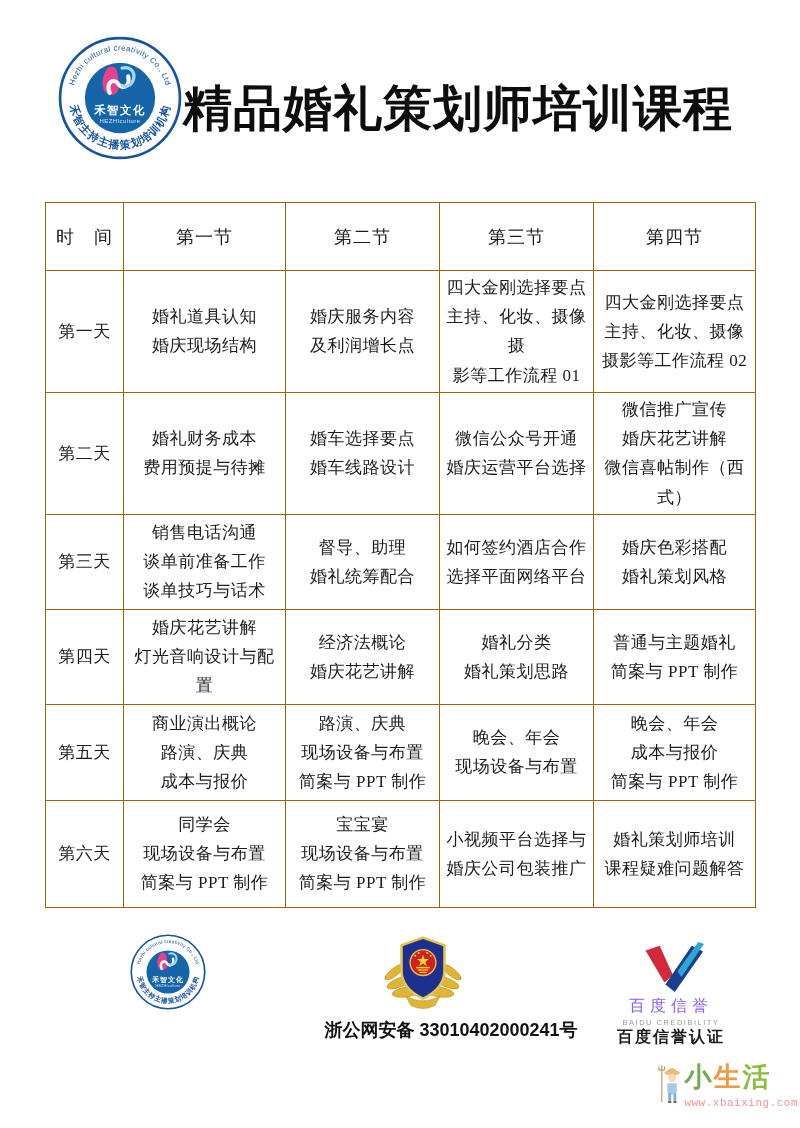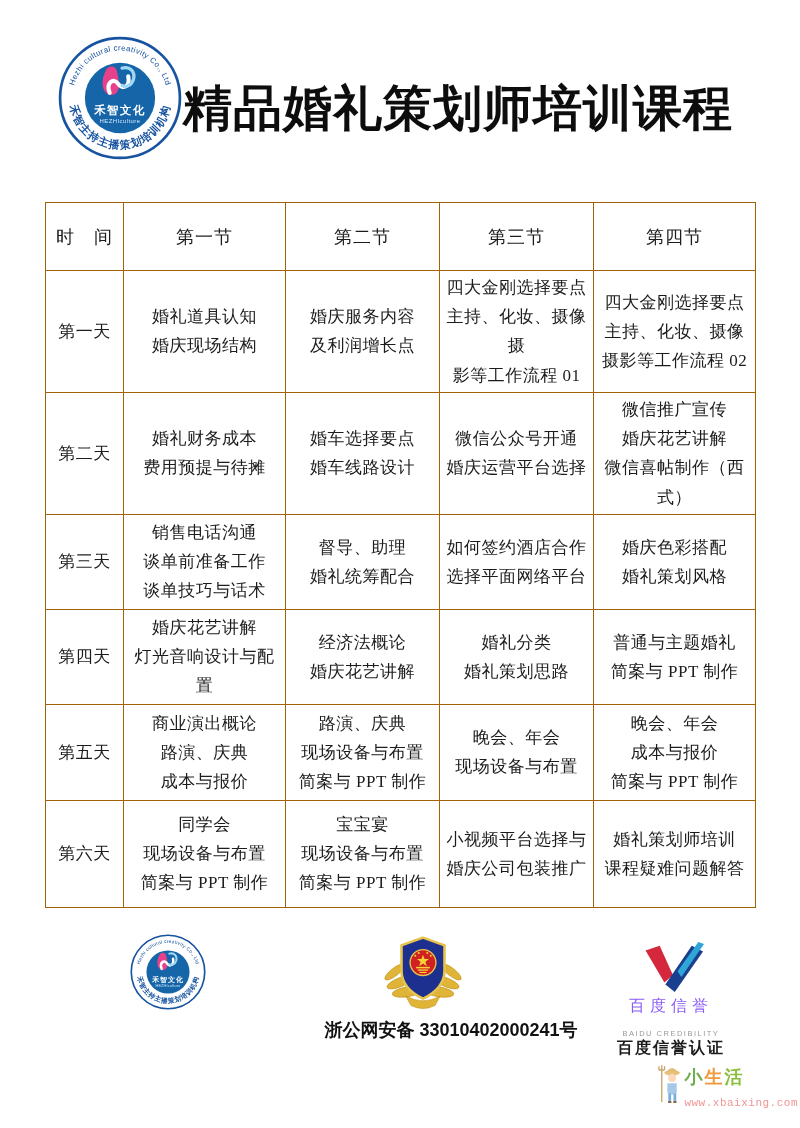--- a/index.html
+++ b/index.html
@@ -23,28 +23,28 @@
   .logo-footer{position:absolute;left:130px;top:934px;width:76px;height:76px;}
   .copyright{position:absolute;left:40px;top:1018px;width:256px;text-align:center;
              font-family:"Liberation Sans",sans-serif;font-size:15px;color:#2b2b2b;}
   .police-badge{position:absolute;left:380px;top:932px;width:86px;height:80px;}
   .police-text{position:absolute;left:295px;top:1018px;width:256px;text-align:center;
                font-family:"Liberation Sans",sans-serif;font-size:18px;font-weight:700;color:#111;margin-left:28px;}
   .baidu{position:absolute;left:598px;top:942px;width:146px;text-align:center;
          font-family:"Liberation Sans",sans-serif;}
   .baidu svg{display:block;margin:0 auto;}
   .baidu-cn{font-size:16px;letter-spacing:5px;color:#8b5cf6;margin-top:2px;}
-  .baidu-en{font-size:7.5px;letter-spacing:1.5px;color:#9a9a9a;margin-top:12px;}
+  .baidu-en{font-size:7.5px;letter-spacing:1.5px;color:#9a9a9a;margin-top:1px;}
   .baidu-cert{font-size:16px;letter-spacing:2px;color:#1c1c1c;font-weight:600;margin-top:0;}
 
   
   .watermark{position:absolute;left:658px;top:1060px;width:140px;display:flex;align-items:flex-start;
              font-family:"Liberation Sans",sans-serif;}
   .wm-text{margin-left:2px;}
-  .wm-name{font-size:18px;font-weight:700;letter-spacing:2px;line-height:34px;white-space:nowrap;}
+  .wm-name{font-size:27px;font-weight:700;letter-spacing:2px;line-height:34px;white-space:nowrap;}
   .wm-c1{color:#6fae4e;}.wm-c2{color:#f09a3e;}.wm-c3{color:#8bbe3d;}
   .wm-url{font-size:11px;color:#f19595;letter-spacing:.5px;margin-top:3px;
           font-family:"Liberation Mono",monospace;white-space:nowrap;}
 </style>
 </head>
 <body>
 
 <div class="page">
 
   <svg class="logo-top" viewBox="0 0 120 120">

